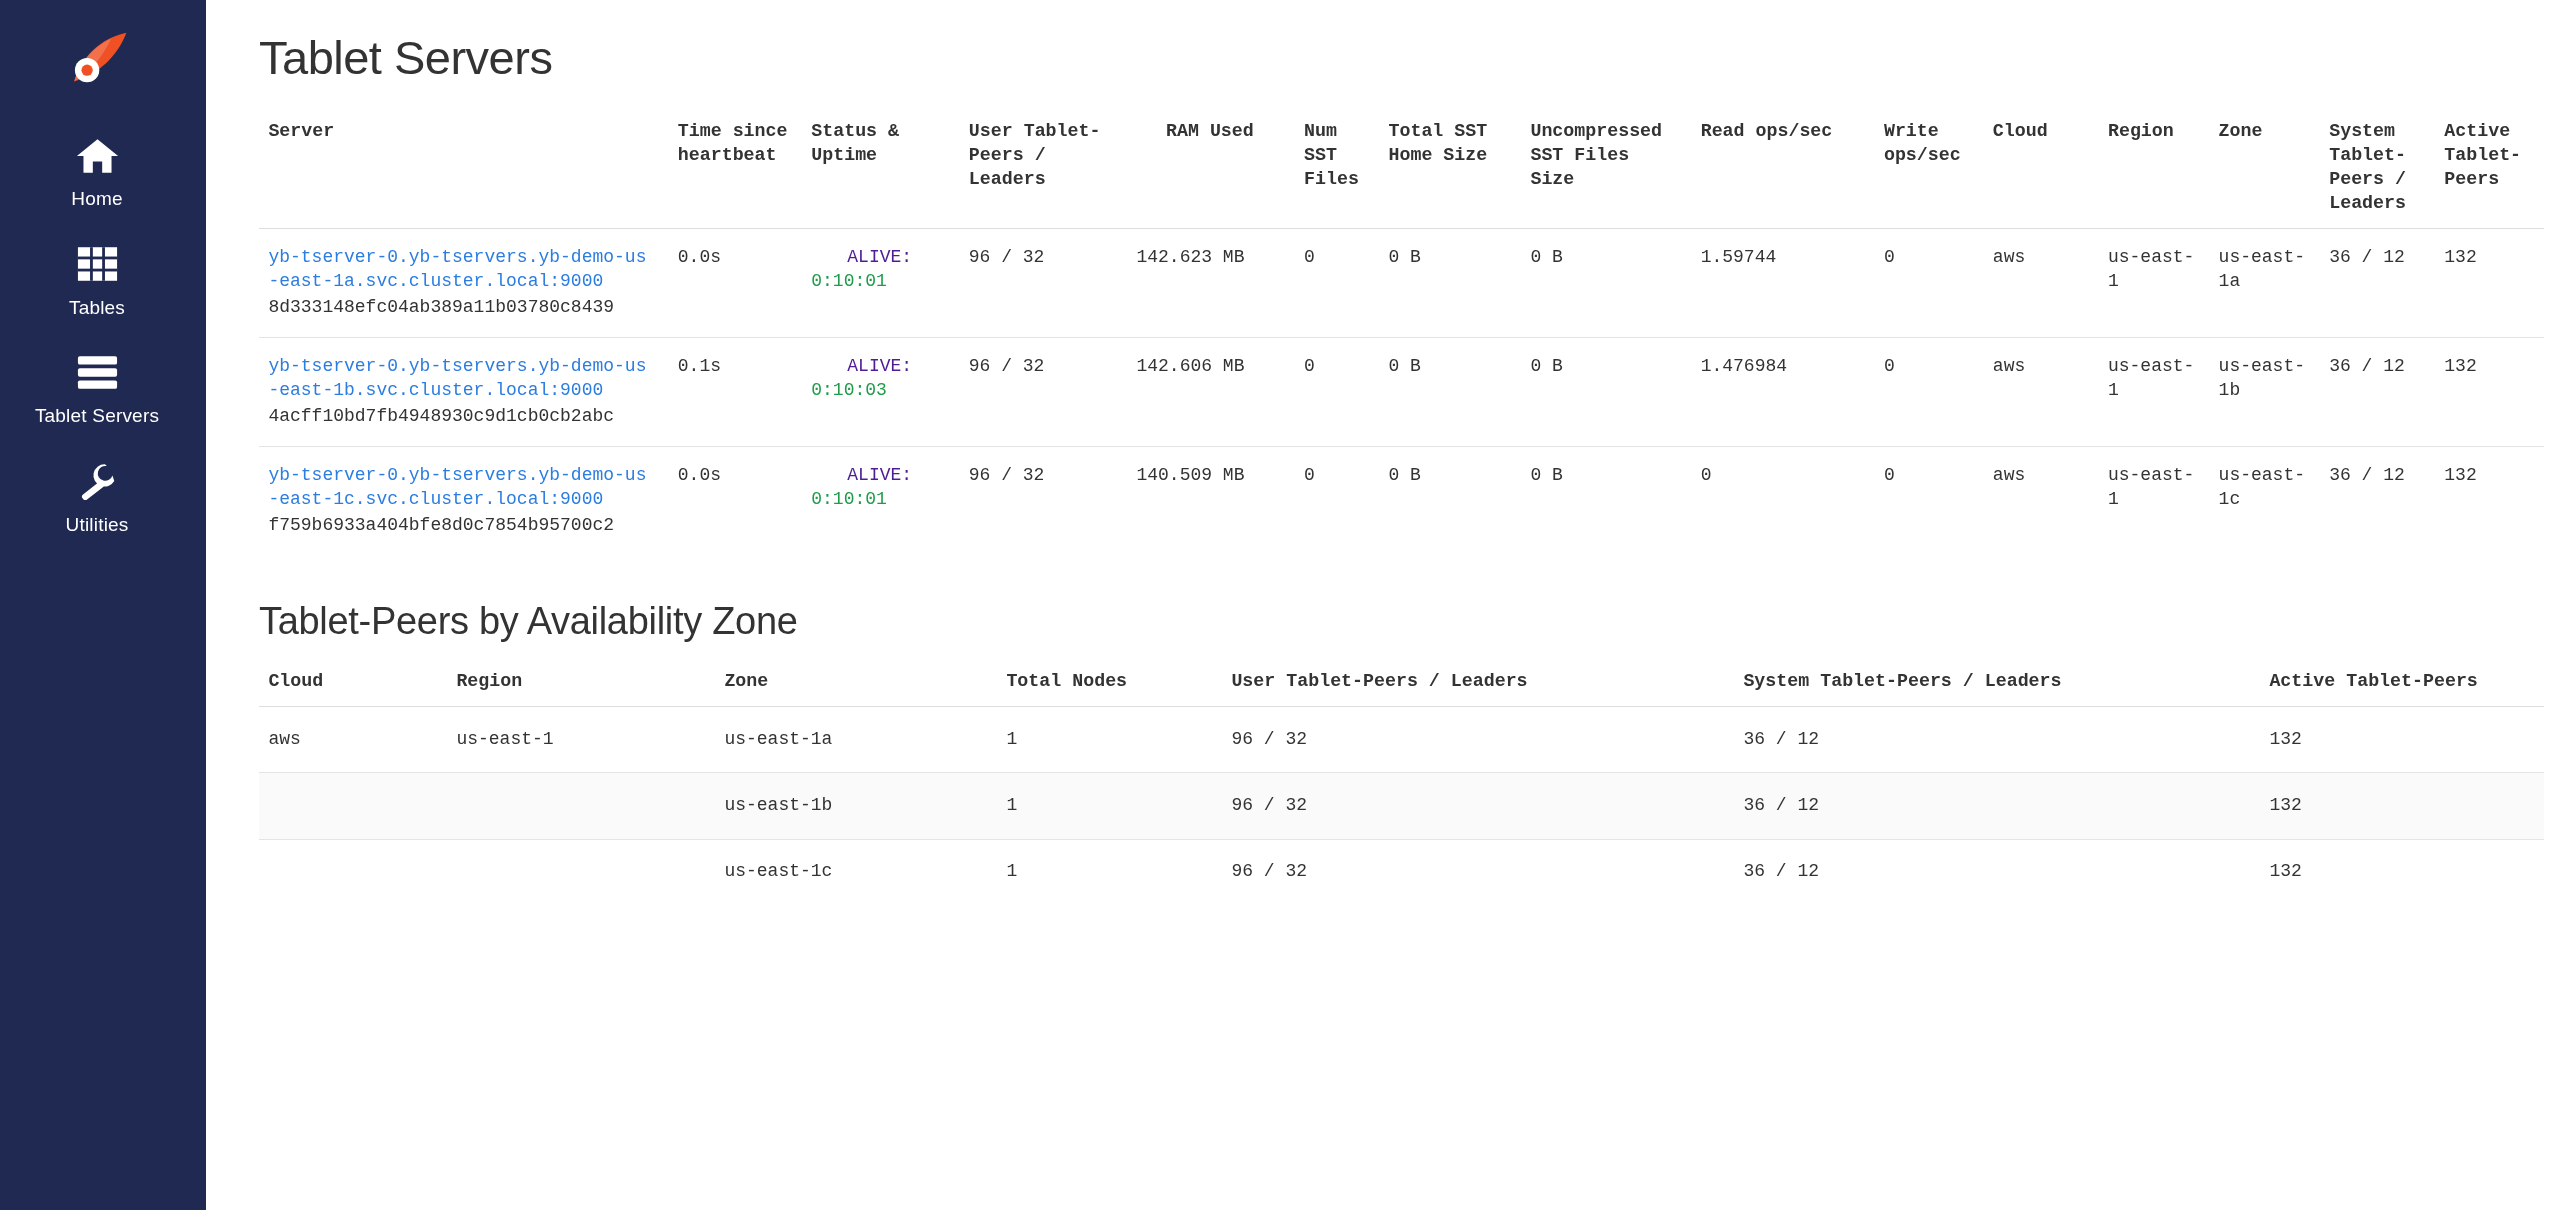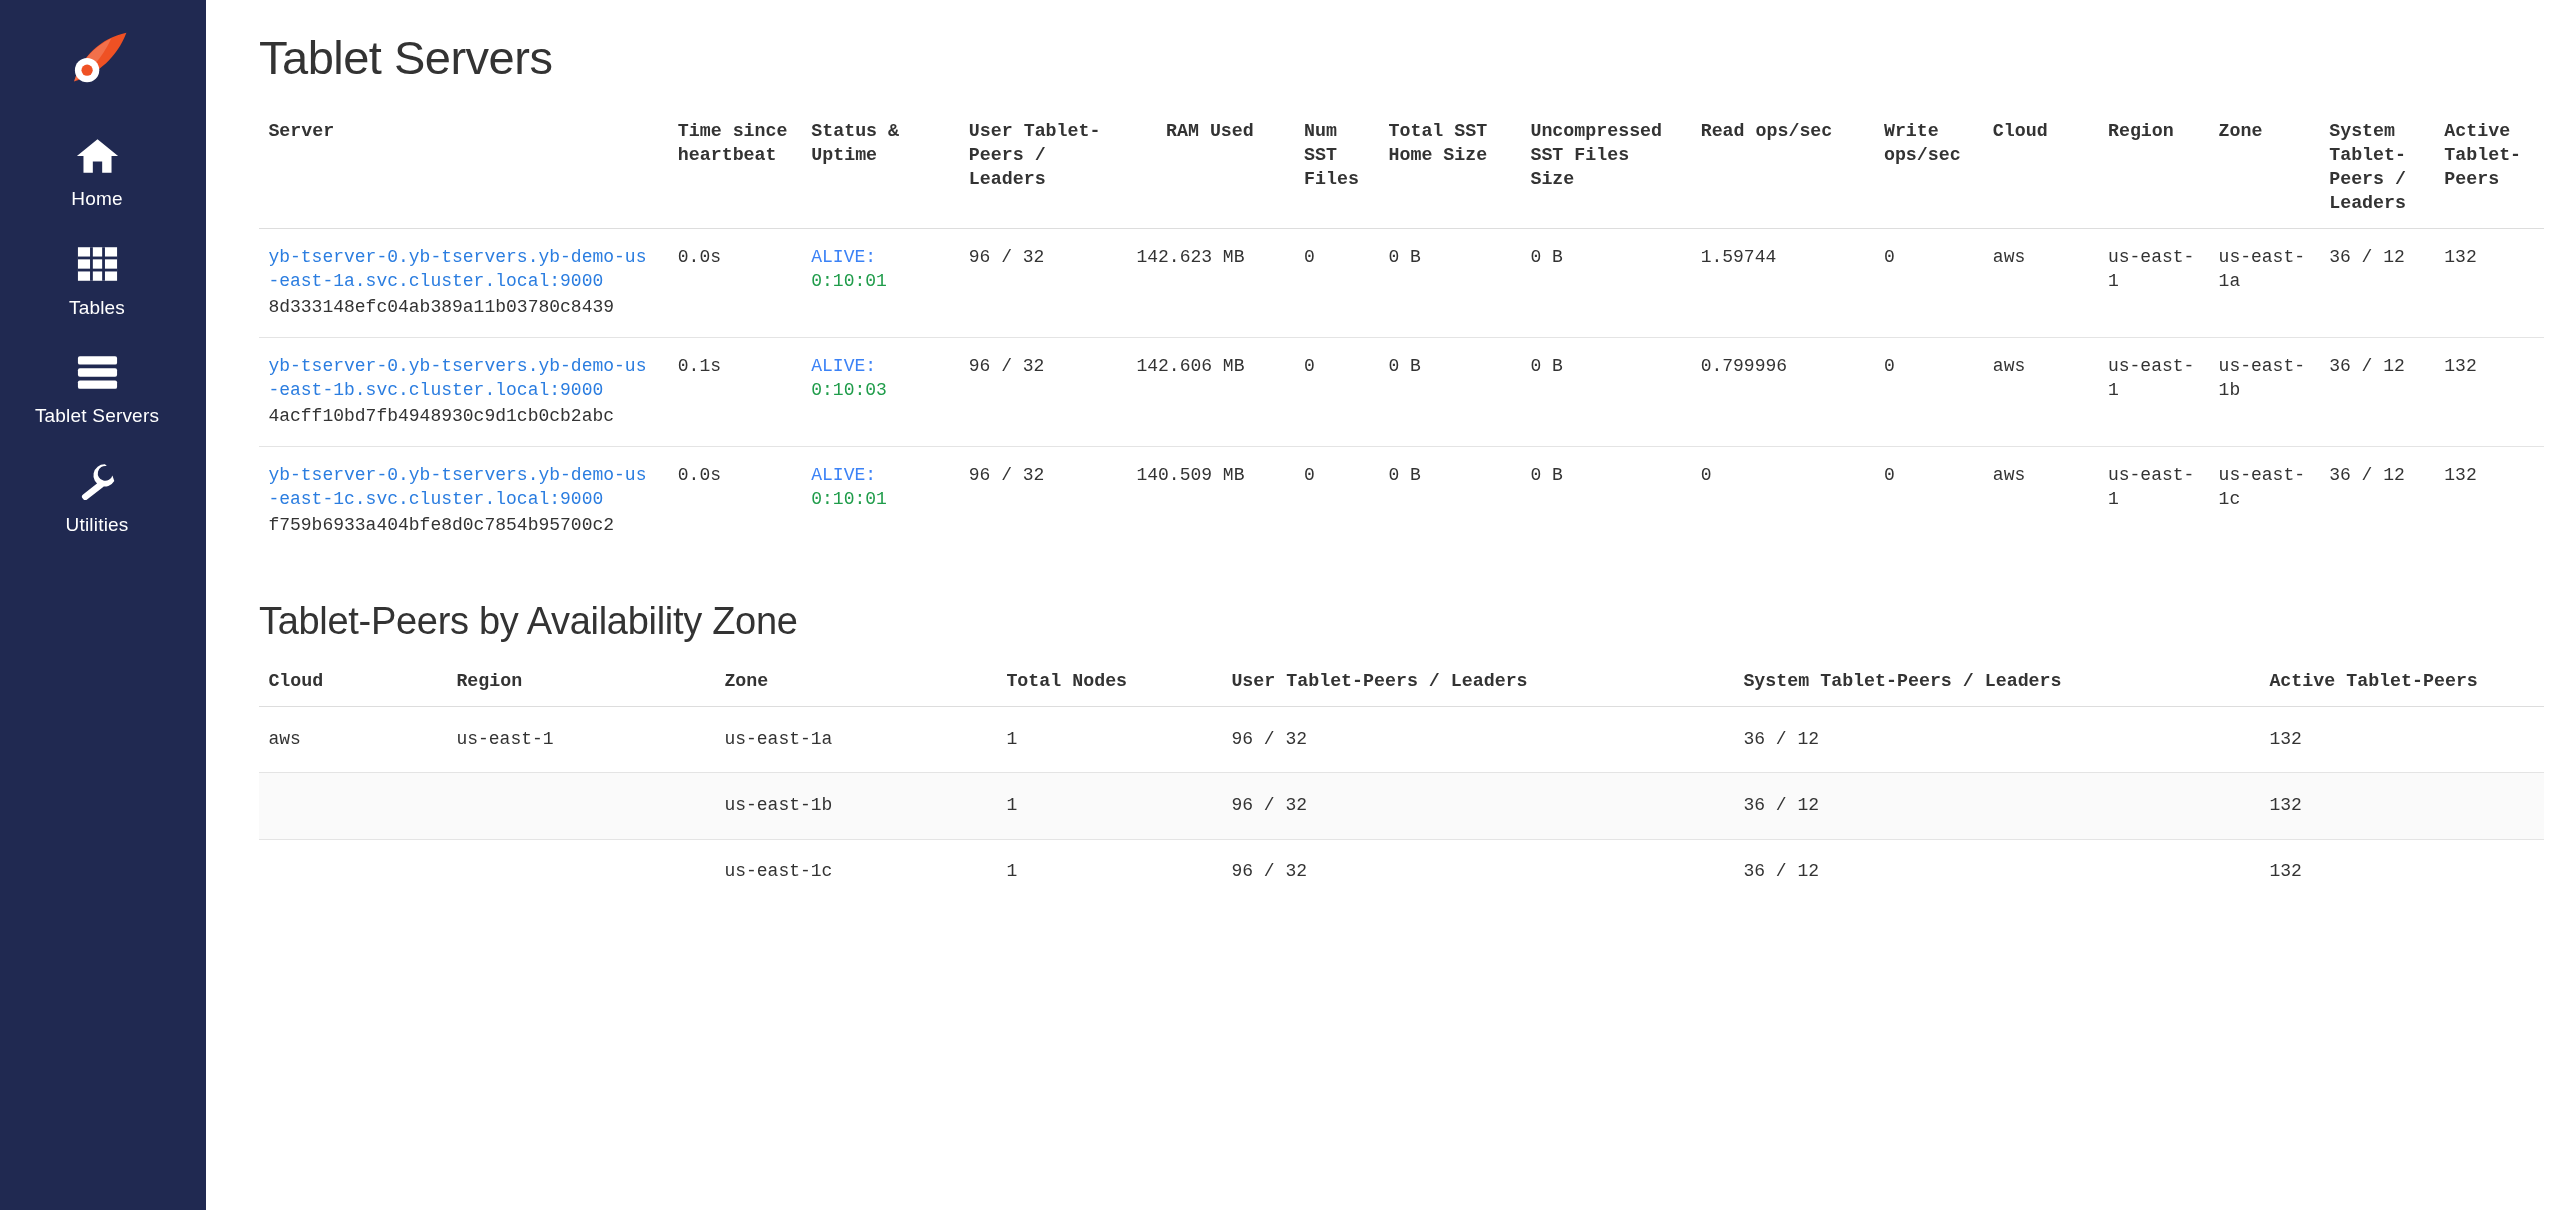--- a/index.html
+++ b/index.html
@@ -96,21 +96,21 @@
     color: #2b7de0;
     text-decoration: none;
     word-break: break-all;
     display: block;
   }
   .server-uuid {
     color: #333333;
     display: block;
     margin-top: 1.9px;
   }
-  .alive { color: #3b82f6; display:block; }
+  .alive { color: #4c1d95; display:block;text-align:center; }
   .uptime { color: #1f9c4a; display:block; }
 
   
   .c-server { width: 282px; }
   .c-hb { width: 77px; }
   .c-status { width: 141px; }
   .c-utp { width: 150px; }
   .c-ram { width: 150px; text-align: center; }
   .c-numsst { width: 68px; }
   .c-totsst { width: 127px; }
@@ -257,21 +257,21 @@
           <td>0.1s</td>
           <td>
             <span class="alive">ALIVE:</span>
             <span class="uptime">0:10:03</span>
           </td>
           <td>96 / 32</td>
           <td>142.606 MB</td>
           <td>0</td>
           <td>0 B</td>
           <td>0 B</td>
-          <td>0.799996</td>
+          <td>1.476984</td>
           <td>0</td>
           <td>aws</td>
           <td>us-east-1</td>
           <td>us-east-1b</td>
           <td>36 / 12</td>
           <td>132</td>
         </tr>
         <tr>
           <td>
             <a class="server-link" href="#">yb-tserver-0.yb-tservers.yb-demo-us-east-1c.svc.cluster.local:9000</a>

